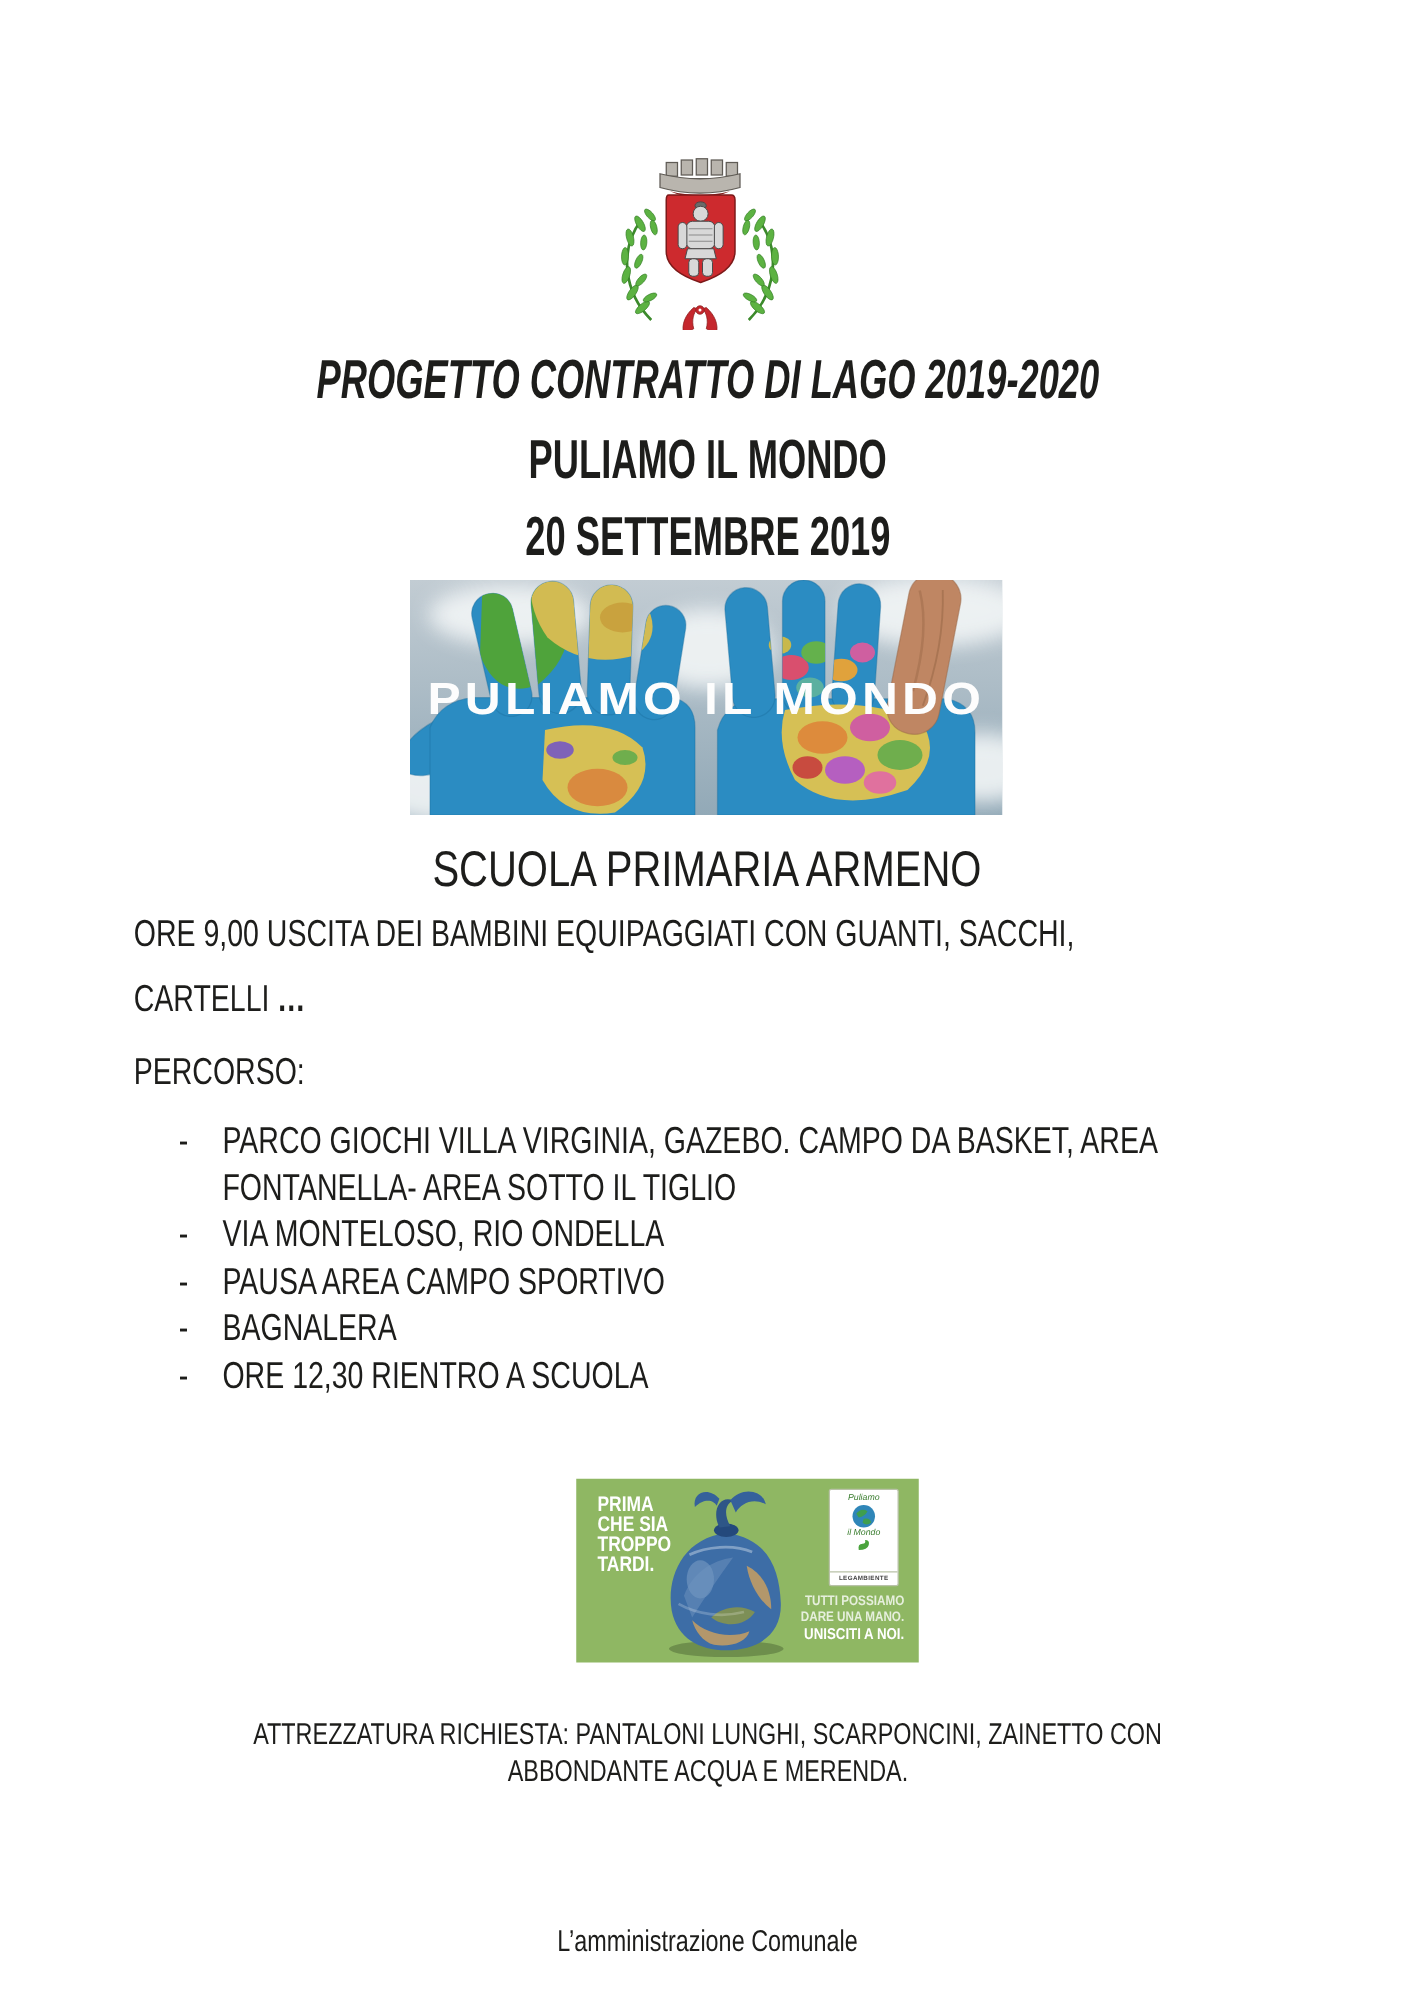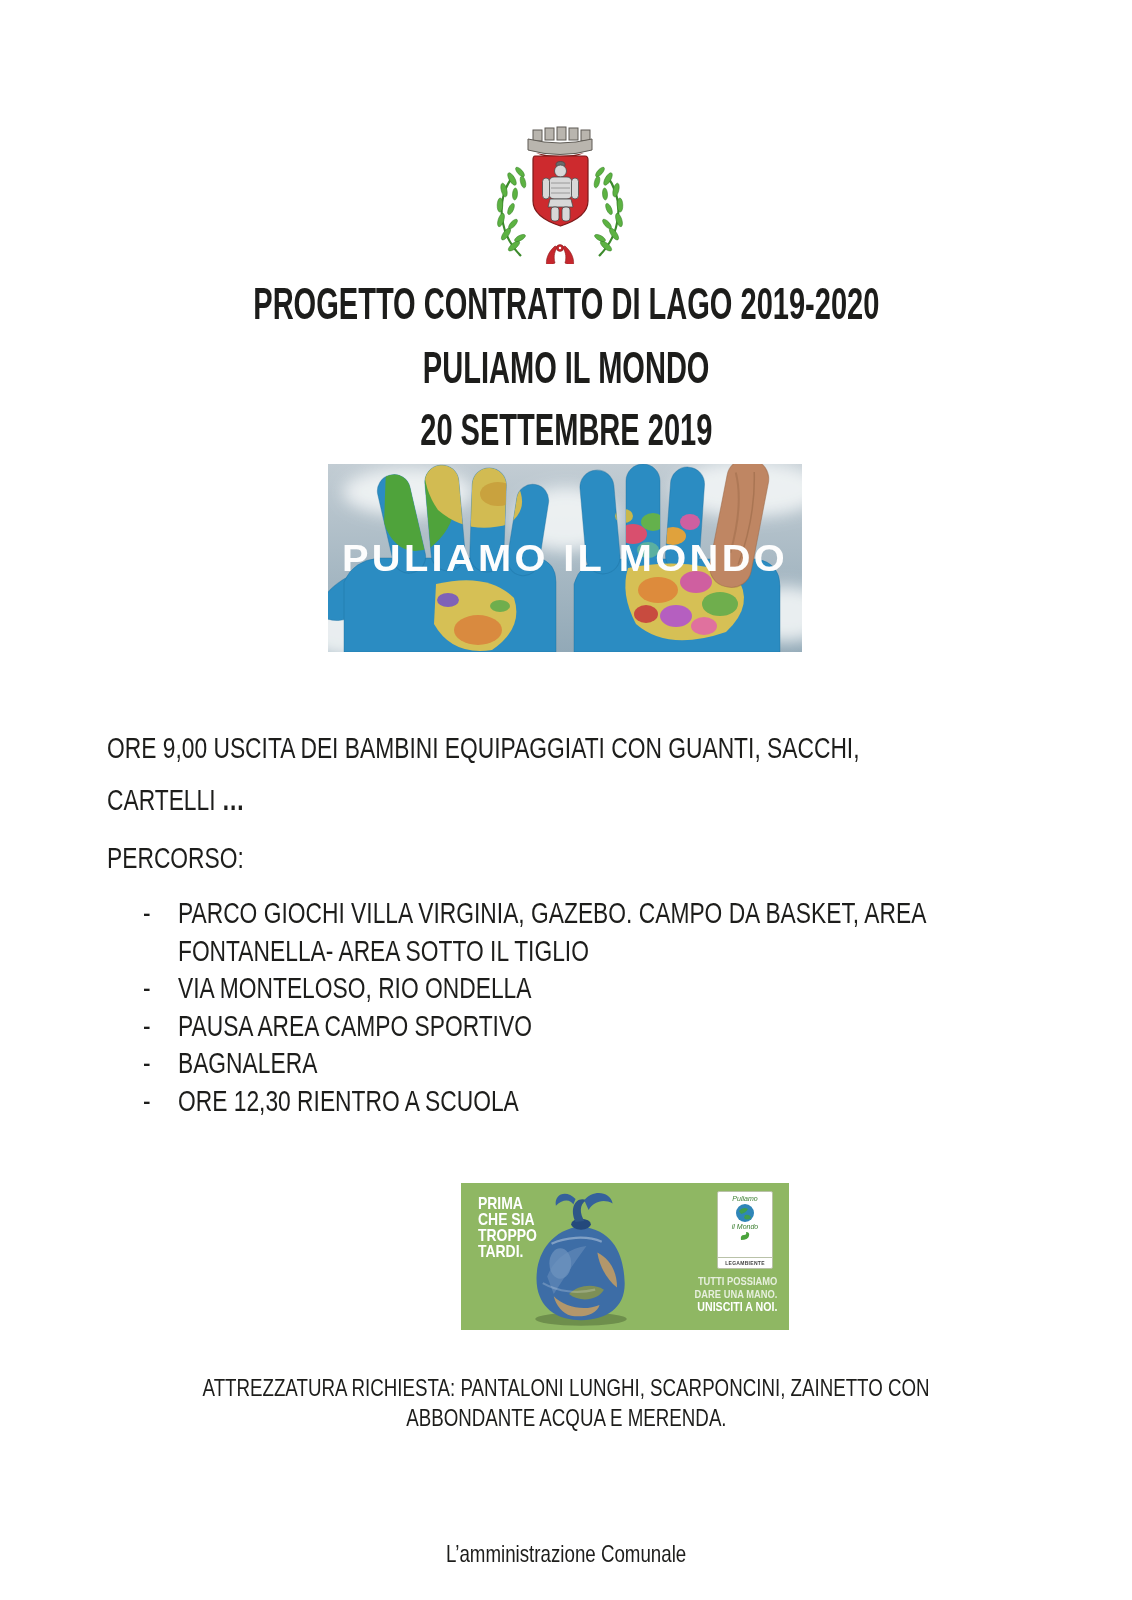--- a/index.html
+++ b/index.html
@@ -24,21 +24,21 @@
     transform:scaleX(.76);transform-origin:left top;white-space:nowrap;}
   .bold-dots{font-weight:700;margin-left:8px;}
   
   .route-row{left:143px;font-size:30px;transform:scaleX(.76);
     transform-origin:left top;white-space:nowrap;}
   .route-row .dash{display:inline-block;width:46px;}
   
   .footer .cond>span{transform:scaleX(.78);transform-origin:center top;
     font-size:24px;font-weight:400;}
   
-  .banner{left:461px;top:1183px;width:328px;height:147px;overflow:hidden;}
+  .banner{left:461px;top:1183px;width:274px;height:147px;overflow:hidden;}
   .banner-headline{position:absolute;left:17px;top:13px;color:#fff;
     font-size:17px;font-weight:800;line-height:16px;
     transform:scaleX(.82);transform-origin:left top;white-space:nowrap;}
   .banner-slogan{position:absolute;right:12px;top:92px;text-align:right;
     transform:scaleX(.85);transform-origin:right top;line-height:13px;white-space:nowrap;}
   .banner-slogan .s1,.banner-slogan .s2{color:rgba(255,255,255,.78);
     font-size:11px;font-weight:700;}
   .banner-slogan .s3{color:#ffffff;font-size:12.5px;font-weight:800;}
   .logo-box{position:absolute;right:16px;top:8px;width:54px;height:76px;
     background:#fff;border:1px solid #b9c2a8;border-radius:2px;
@@ -106,21 +106,21 @@
     <use href="#branch" transform="translate(146,0) scale(-1,1)"></use>
 
     <g fill="#c5272d" stroke="#8c1f1f" stroke-width="0.6">
       <path d="M68 122 C61 128 58 136 60 143 L68 139 C66 132 68 126 71 123 Z"></path>
       <path d="M78 122 C85 128 88 136 86 143 L78 139 C80 132 78 126 75 123 Z"></path>
       <circle cx="73" cy="124" r="3.4"></circle>
       <circle cx="73" cy="124" r="1.2" fill="#ffffff" stroke="none"></circle>
     </g>
   </svg>
 
-  <div class="abs center title" style="top:281px;">
+  <div class="abs center title" style="top:281px;font-style:italic;">
     <div class="cond"><span>PROGETTO CONTRATTO DI LAGO 2019-2020</span></div>
   </div>
   <div class="abs center title" style="top:345px;">
     <div class="cond"><span>PULIAMO IL MONDO</span></div>
   </div>
   <div class="abs center title" style="top:407px;text-decoration:underline;">
     <div class="cond"><span>20 SETTEMBRE 2019</span></div>
   </div>
 
   <svg class="abs" style="left:328px;top:464px;" width="474" height="188" viewBox="0 0 474 188">
@@ -211,20 +211,23 @@
 
     <g>
       <rect x="390" y="-6" width="42" height="130" rx="20" transform="rotate(11 411 60)" fill="#bf8663" stroke="#9a6848" stroke-width="1" stroke-opacity=".5"></rect>
       <path d="M398 10 Q412 40 408 90" stroke="#9a6848" stroke-width="2" fill="none" opacity=".45" transform="rotate(11 411 60)"></path>
       <path d="M416 6 Q426 50 418 100" stroke="#8a5c3b" stroke-width="1.5" fill="none" opacity=".4" transform="rotate(11 411 60)"></path>
     </g>
 
     <text x="237" y="107" text-anchor="middle" font-size="36" font-weight="600" letter-spacing="3" fill="#fdfdfd" textLength="446" lengthAdjust="spacingAndGlyphs" font-family="Liberation Sans, DejaVu Sans, sans-serif">PULIAMO IL MONDO</text>
   </svg>
 
+  <div class="abs center school" style="top:674px;">
+    <div class="cond"><span>SCUOLA PRIMARIA ARMENO</span></div>
+  </div>
 
   <div class="abs body-line" style="top:731px;">
     <span>ORE 9,00 USCITA DEI BAMBINI EQUIPAGGIATI CON GUANTI, SACCHI,</span>
   </div>
   <div class="abs body-line" style="top:783px;">
     <span>CARTELLI</span><span class="bold-dots">…</span>
   </div>
 
   <div class="abs body-line" style="top:841px;">
     <span>PERCORSO:</span>

